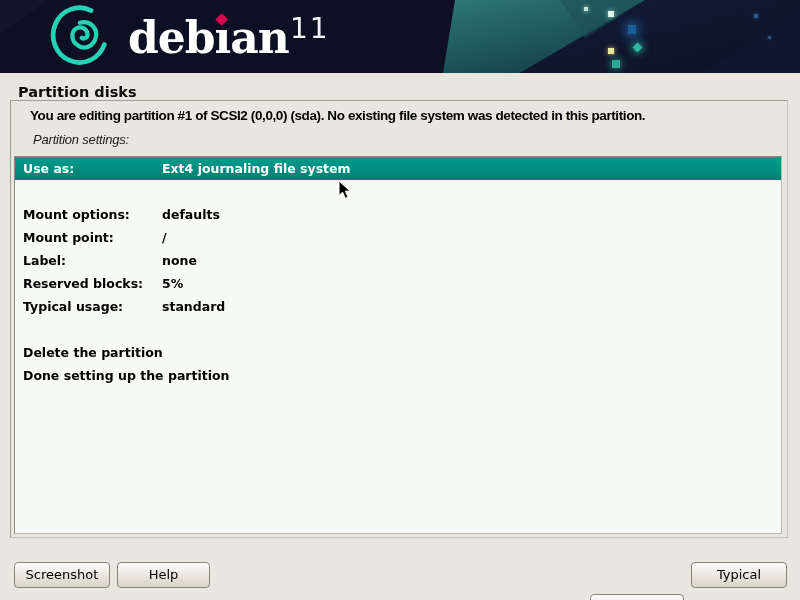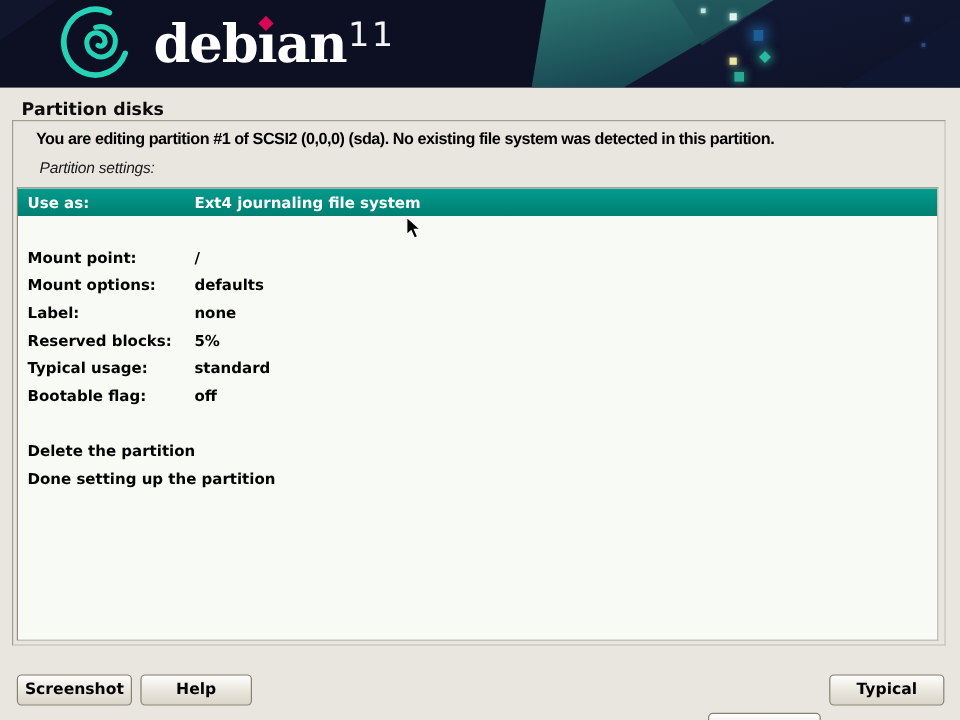--- a/index.html
+++ b/index.html
@@ -30,21 +30,21 @@
   
   .settings-list { position:absolute; left:3px; top:55px; width:768px; height:378px;
     background:#f8fbf5; border:1px solid; border-color:#8f8c7c #b9b6aa #b9b6aa #8f8c7c; overflow:hidden; }
   .row { position:relative; height:23px; line-height:23px; padding-left:8px; font-size:12.5px; font-weight:bold; color:#000; white-space:nowrap; }
   .row .lbl { display:inline-block; width:139px; }
   .row.selected { background:linear-gradient(#029c8e, #007f71); color:#ffffff; }
 
   
   .btn { position:absolute; top:562px; height:26px; border:1px solid #878273; border-radius:4px;
     background:linear-gradient(#fefefd, #ece9e1 45%, #d9d5c9); font-family:"DejaVu Sans", sans-serif;
-    font-size:13px; font-weight:bold; color:#000; text-align:center; line-height:24px; cursor:default; }
+    font-size:13px; font-weight:normal; color:#000; text-align:center; line-height:24px; cursor:default; }
   .btn-screenshot { left:14px;  width:96px; }
   .btn-help       { left:117px; width:93px; }
   .btn-goback     { left:590px; width:94px;margin-top:32px; }
   .btn-continue   { left:691px; width:96px; }
 
   
   .cursor { position:absolute; left:338px; top:180px; width:14px; height:20px; }
 </style>
 </head>
 <body>
@@ -95,36 +95,33 @@
     <div class="info-subtitle">Partition settings:</div>
 
     <div class="settings-list">
       <div class="row selected">
         <span class="lbl">Use as:</span><span class="val">Ext4 journaling file system</span>
       </div>
       <div class="row">
         <span class="lbl"></span><span class="val"></span>
       </div>
       <div class="row">
-        <span class="lbl">Mount point:</span><span class="val">/</span>
+        <span class="lbl">Mount options:</span><span class="val">defaults</span>
       </div>
       <div class="row">
-        <span class="lbl">Mount options:</span><span class="val">defaults</span>
+        <span class="lbl">Mount point:</span><span class="val">/</span>
       </div>
       <div class="row">
         <span class="lbl">Label:</span><span class="val">none</span>
       </div>
       <div class="row">
         <span class="lbl">Reserved blocks:</span><span class="val">5%</span>
       </div>
       <div class="row">
         <span class="lbl">Typical usage:</span><span class="val">standard</span>
-      </div>
-      <div class="row">
-        <span class="lbl">Bootable flag:</span><span class="val">off</span>
       </div>
       <div class="row">
         <span class="lbl"></span><span class="val"></span>
       </div>
       <div class="row">
         <span class="lbl" style="width:auto;text-align:center;">Delete the partition</span>
       </div>
       <div class="row">
         <span class="lbl" style="width:auto;">Done setting up the partition</span>
       </div>

